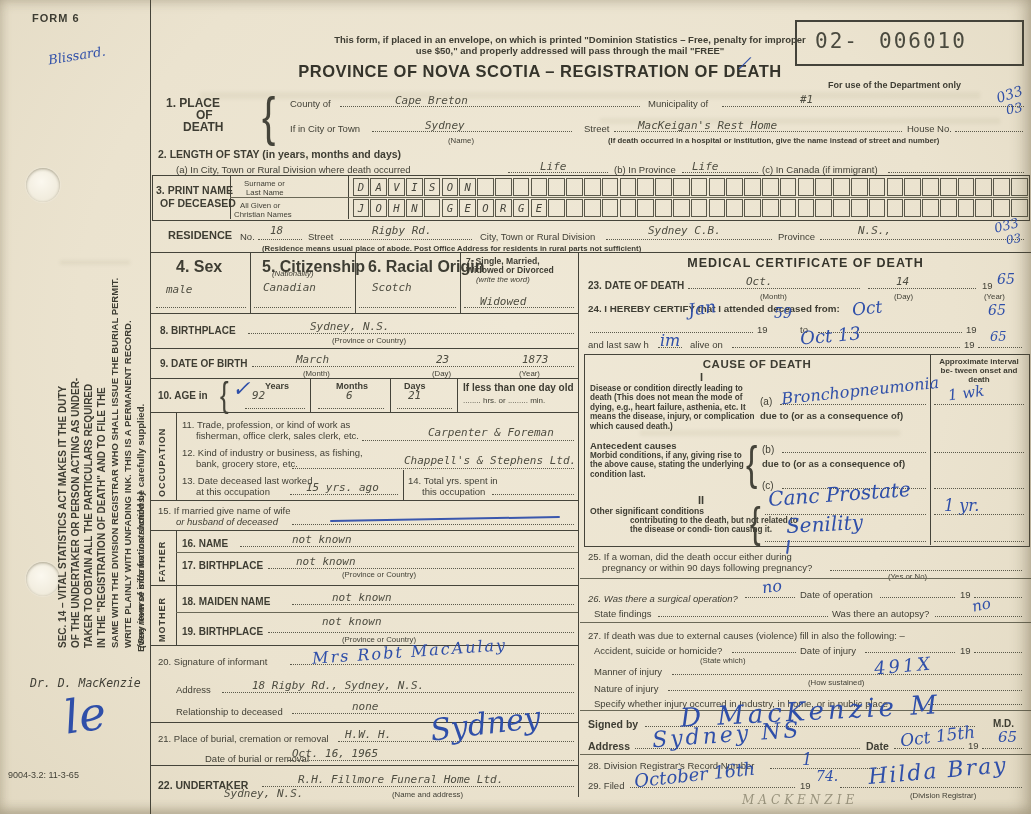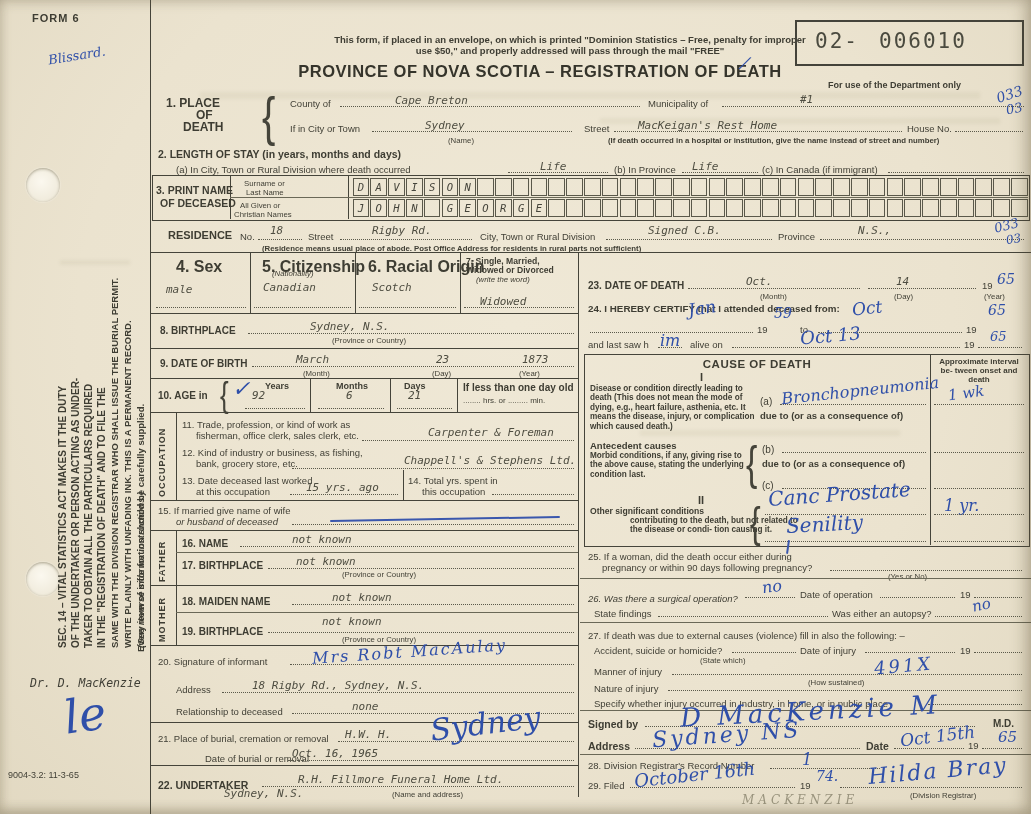--- a/index.html
+++ b/index.html
@@ -208,21 +208,21 @@
 
   <span class="abs plb" style="left:168px;top:229px;font-size:11px;">RESIDENCE</span>
   <span class="abs pl" style="left:240px;top:231px;">No.</span>
   <div class="dot" style="left:258px;top:239px;width:44px;"></div>
   <span class="abs t" style="left:270px;top:224px;">18</span>
   <span class="abs pl" style="left:308px;top:231px;">Street</span>
   <div class="dot" style="left:340px;top:239px;width:132px;"></div>
   <span class="abs t" style="left:372px;top:224px;">Rigby Rd.</span>
   <span class="abs pl" style="left:480px;top:231px;">City, Town or Rural Division</span>
   <div class="dot" style="left:606px;top:239px;width:166px;"></div>
-  <span class="abs t" style="left:648px;top:224px;">Signed C.B.</span>
+  <span class="abs t" style="left:648px;top:224px;">Sydney C.B.</span>
   <span class="abs pl" style="left:778px;top:231px;">Province</span>
   <div class="dot" style="left:820px;top:239px;width:204px;"></div>
   <span class="abs t" style="left:858px;top:224px;">N.S.,</span>
   <span class="abs h" style="left:994px;top:218px;font-size:13px;transform:rotate(-14deg);">033</span>
   <span class="abs h" style="left:1006px;top:232px;font-size:12px;transform:rotate(-10deg);">03</span>
   <div class="abs plb sn" style="left:262px;top:244px;">(Residence means usual place of abode. Post Office Address for residents in rural parts not sufficient)</div>
 
   <div class="hl" style="left:150px;top:252px;width:881px;"></div>
   <div class="vl" style="left:578px;top:252px;height:545px;"></div>
 
@@ -350,20 +350,21 @@
   <div class="dot" style="left:288px;top:760px;width:286px;"></div>
   <span class="abs t" style="left:292px;top:747px;">Oct. 16, 1965</span>
   <div class="hl" style="left:150px;top:765px;width:428px;"></div>
 
   <span class="abs plb" style="left:158px;top:779px;font-size:10.5px;">22. UNDERTAKER</span>
   <div class="dot" style="left:262px;top:786px;width:312px;"></div>
   <span class="abs t" style="left:298px;top:773px;">R.H. Fillmore Funeral Home Ltd.</span>
   <span class="abs t" style="left:224px;top:787px;">Sydney, N.S.</span>
   <span class="abs pl sn" style="left:392px;top:790px;">(Name and address)</span>
 
+  <div class="abs plb ctr" style="left:580px;top:256px;width:451px;font-size:12.5px;letter-spacing:1px;color:#35342b;">MEDICAL CERTIFICATE OF DEATH</div>
 
   <span class="abs plb" style="left:588px;top:280px;font-size:10px;">23. DATE OF DEATH</span>
   <div class="dot" style="left:688px;top:288px;width:172px;"></div>
   <span class="abs t" style="left:746px;top:275px;">Oct.</span>
   <div class="dot" style="left:868px;top:288px;width:108px;"></div>
   <span class="abs t" style="left:896px;top:275px;">14</span>
   <span class="abs pl" style="left:982px;top:280px;">19</span>
   <span class="abs h" style="left:997px;top:271px;font-size:14px;">65</span>
   <span class="abs pl sn" style="left:760px;top:292px;">(Month)</span>
   <span class="abs pl sn" style="left:894px;top:292px;">(Day)</span>
@@ -434,21 +435,21 @@
 
   <span class="abs pl" style="left:588px;top:593px;font-style:italic;">26. Was there a surgical operation?</span>
   <div class="dot" style="left:745px;top:597px;width:50px;"></div>
   <span class="abs h" style="left:762px;top:577px;font-size:16px;transform:rotate(-8deg);">no</span>
   <span class="abs pl" style="left:800px;top:589px;">Date of operation</span>
   <div class="dot" style="left:880px;top:597px;width:75px;"></div>
   <span class="abs pl" style="left:960px;top:589px;">19</span>
   <div class="dot" style="left:974px;top:597px;width:48px;"></div>
   <span class="abs pl" style="left:594px;top:608px;">State findings</span>
   <div class="dot" style="left:658px;top:616px;width:170px;"></div>
-  <span class="abs pl" style="left:832px;top:608px;">Was either an autopsy?</span>
+  <span class="abs pl" style="left:832px;top:608px;">Was there an autopsy?</span>
   <div class="dot" style="left:935px;top:616px;width:87px;"></div>
   <span class="abs h" style="left:972px;top:596px;font-size:15px;transform:rotate(-12deg);">no</span>
   <div class="hlt" style="left:580px;top:622px;width:451px;"></div>
 
   <span class="abs pl" style="left:588px;top:630px;">27. If death was due to external causes (violence) fill in also the following: –</span>
   <span class="abs pl" style="left:594px;top:645px;">Accident, suicide or homicide?</span>
   <div class="dot" style="left:732px;top:652px;width:64px;"></div>
   <span class="abs pl sn" style="left:700px;top:656px;">(State which)</span>
   <span class="abs pl" style="left:800px;top:645px;">Date of injury</span>
   <div class="dot" style="left:865px;top:652px;width:90px;"></div>

